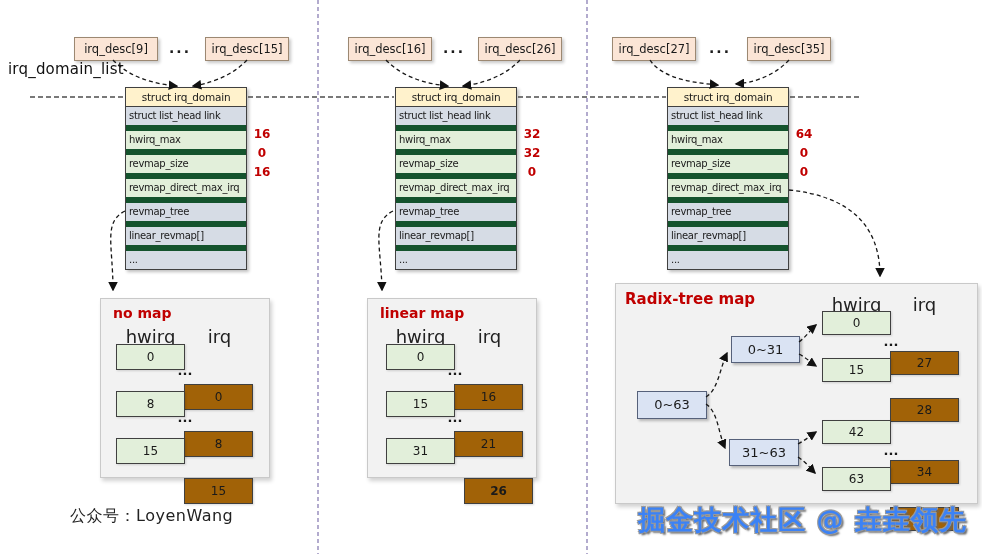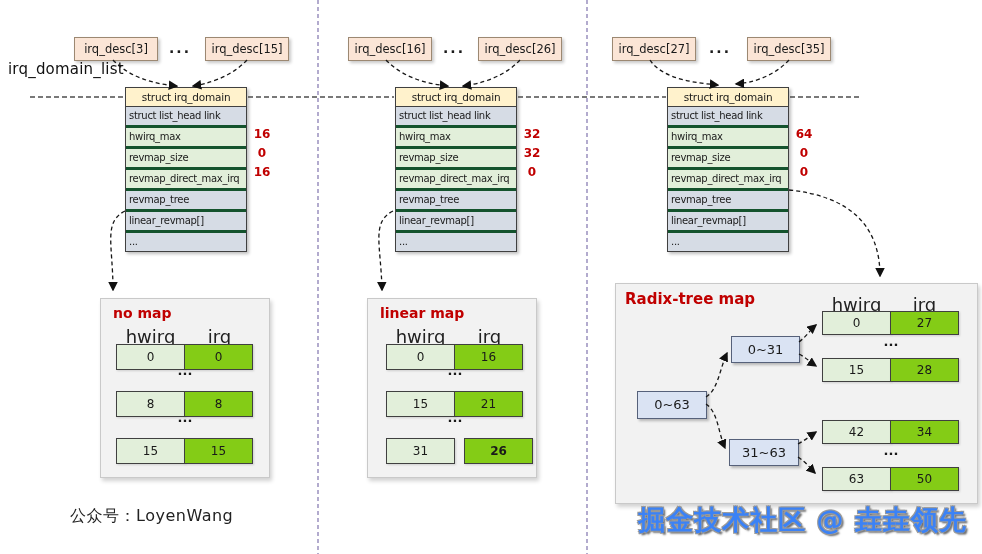--- a/index.html
+++ b/index.html
@@ -26,21 +26,21 @@
   .struct {
     position:absolute; width:120px; background:#fff; border:1px solid #404040;
     box-shadow:2px 2px 3px rgba(0,0,0,.25); z-index:10;
   }
   .s-head {
     height:18px; line-height:18px; text-align:center; background:#FFF2CC;
     border-bottom:1px solid #404040; font-size:10.5px; letter-spacing:-0.2px;
   }
   .s-row {
     height:18px; line-height:18px; padding-left:3px; font-size:10px; letter-spacing:-0.3px;
-    border-bottom:3px solid #14532d; white-space:nowrap; overflow:hidden;
+    border-bottom:6px solid #14532d; white-space:nowrap; overflow:hidden;
   }
   .s-row:last-child { border-bottom:none; }
   .s-row.g { background:#E2EFDA; }
   .s-row.b { background:#D6DCE5; }
   .sval {
     position:absolute; width:34px; height:19px; line-height:19px; text-align:center;
     font-size:12px; font-weight:bold; color:#C00000; z-index:10;
   }
 
   .panel {
@@ -48,21 +48,21 @@
     box-shadow:2px 3px 4px rgba(0,0,0,.18); z-index:8;
   }
   .ptitle { position:absolute; color:#C00000; font-weight:bold; font-size:14px; white-space:nowrap; }
   .ptitle.big { font-size:15px; }
   .mhead { position:absolute; width:69px; text-align:center; font-size:18px; color:#222; }
   .mcell {
     position:absolute; width:69px; height:26px; line-height:24px; text-align:center;
     font-size:12px; border:1px solid #404040; box-sizing:border-box; box-shadow:1px 1px 2px rgba(0,0,0,.15);
   }
   .mcell.g { background:#E2EFDA; }
-  .mcell.p { background:#84cc16; }
+  .mcell.p { background:#a16207;margin-top:40px; }
   .mcell.sm { height:24px; line-height:22px; }
   .mdots { position:absolute; width:20px; text-align:center; font-weight:bold; font-size:13px; }
 
   .node {
     position:absolute; background:#DAE3F3; border:1px solid #56617a; text-align:center;
     font-size:13px; box-shadow:1.5px 1.5px 2.5px rgba(0,0,0,.25); box-sizing:border-box;
   }
 
   .credit { position:absolute; left:70px; top:506px; font-size:16px; color:#222; letter-spacing:0.5px; z-index:10; }
   .watermark {
@@ -71,21 +71,21 @@
     text-shadow:-1px -1px 0 #9a9a9a, 1px -1px 0 #9a9a9a, -1px 1px 0 #9a9a9a, 2px 2px 2px #666;
   }
 </style>
 </head>
 <body>
 
 <div class="stage">
 
   <div class="listlabel">irq_domain_list</div>
 
-  <div class="desc" style="left:74px; top:37px;">irq_desc[3]</div>
+  <div class="desc" style="left:74px; top:37px;">irq_desc[9]</div>
   <div class="ddots" style="left:168px; top:38px;">...</div>
   <div class="desc" style="left:205px; top:37px;">irq_desc[15]</div>
 
   <div class="struct" style="left:125px; top:87px;">
     <div class="s-head">struct irq_domain</div>
     <div class="s-row b">struct list_head link</div>
     <div class="s-row g">hwirq_max</div>
     <div class="s-row g">revmap_size</div>
     <div class="s-row g">revmap_direct_max_irq</div>
     <div class="s-row b">revmap_tree</div>

